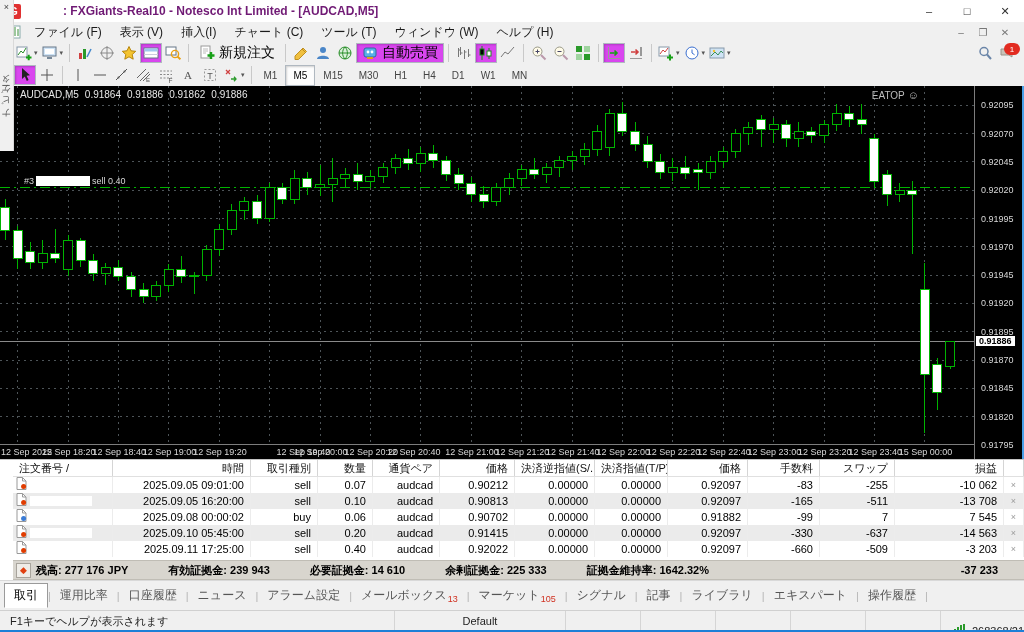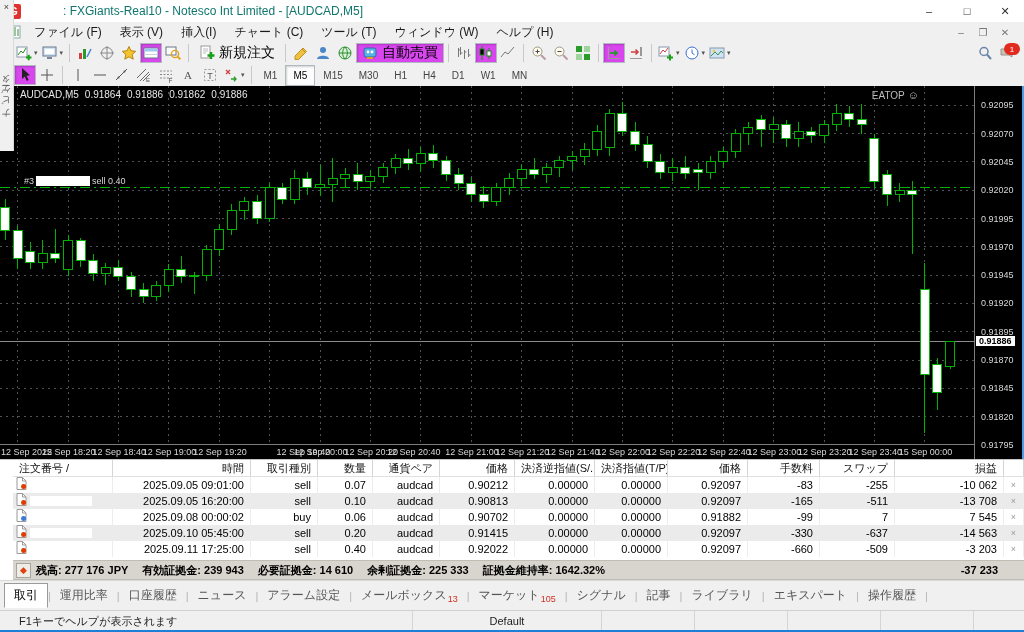--- a/index.html
+++ b/index.html
@@ -3,21 +3,21 @@
 <meta charset="utf-8">
 <style>
   html,body{margin:0;padding:0;background:#888;}
   #win{position:relative;width:1024px;height:632px;background:#f0f0f0;overflow:hidden;
        font-family:"Liberation Sans","DejaVu Sans",sans-serif;font-size:11px;color:#000;
        border-bottom:2px solid #1d7fd7;box-sizing:border-box;}
   
   .titlebar{position:absolute;top:0;left:0;right:0;height:22px;background:#ffffff;display:flex;align-items:center;}
   .applogo{width:15px;height:15px;margin-left:6px;background:#e03131;color:#fff;font-weight:bold;
            font-size:11px;display:flex;align-items:center;justify-content:center;border-radius:2px;}
-  .title-text{margin-left:42px;font-size:12px;color:#0f766e;white-space:nowrap;}
+  .title-text{margin-left:42px;font-size:12px;color:#701a75;white-space:nowrap;font-weight:bold;}
   .wctrls{margin-left:auto;display:flex;height:22px;}
   .wctrl{width:38px;height:22px;display:flex;align-items:center;justify-content:center;font-size:11px;color:#333;}
   
   .menubar{position:absolute;top:22px;left:0;right:0;height:20px;background:#f0f0f0;display:flex;align-items:center;border-bottom:1px solid #e3e3e3;}
   .mdi-ico{width:16px;height:14px;margin:0 4px 0 5px;}
   .menu-item{padding:2px 9px;font-size:12px;color:#1a1a1a;white-space:nowrap;}
   .mdictrls{margin-left:auto;display:flex;align-items:center;margin-right:8px;}
   .mdictrl{width:22px;text-align:center;color:#777;font-size:10px;}
   
   .toolbar{position:absolute;left:0;right:0;height:22px;background:#f0f0f0;display:flex;align-items:center;border-bottom:1px solid #dcdcdc;}
@@ -75,21 +75,21 @@
   .bal-item{margin-right:14px;white-space:nowrap;}
   #bal-profit{margin-left:auto;margin-right:26px;font-weight:bold;}
   
   #tabsrow{position:absolute;left:0;right:0;top:580px;height:30px;background:#f0f0f0;display:flex;align-items:center;padding-left:4px;border-top:1px solid #d9d9d9;box-sizing:border-box;}
   .tab{padding:3px 9px;color:#555;font-size:12px;white-space:nowrap;}
   .tab.active{background:#fff;border:1px solid #9a9a9a;border-bottom-color:#fff;color:#000;box-shadow:1px 0 0 #fff inset;}
   .tab .tbadge{color:#d03020;font-size:9px;vertical-align:sub;margin-left:1px;}
   .tabsep{color:#b5b5b5;font-size:11px;}
   
   #status{position:absolute;left:0;right:0;top:610px;height:20px;background:#f0f0f0;display:flex;align-items:stretch;border-top:1px solid #d0d0d0;}
-  .scell{border-right:1px solid #d5d5d5;display:flex;align-items:center;padding:0 19px;white-space:nowrap;font-size:11px;color:#222;}
+  .scell{border-right:1px solid #d5d5d5;display:flex;align-items:center;padding:0 10px;white-space:nowrap;font-size:11px;color:#222;}
   .scell.help{flex:0 0 374px;}
   .scell.profile{flex:0 0 150px;justify-content:center;}
   .scell.empty{flex:0 0 54px;}
   .scell.net{flex:1 1 auto;justify-content:flex-end;gap:5px;margin-top:19px;}
   .grip{width:14px;display:flex;align-items:flex-end;justify-content:flex-end;color:#aaa;font-size:9px;padding:0 2px 1px 0;}
 </style>
 </head>
 <body>
 
 <div id="win">
@@ -821,21 +821,21 @@
           <div class="tcell r">0.00000</div>
           <div class="tcell r">0.92097</div>
           <div class="tcell r">-660</div>
           <div class="tcell r">-509</div>
           <div class="tcell r">-3 203</div>
           <div class="tcell closex">×</div>
         </div>
       </div>
     <div id="balrow">
       <span class="bal-ico">◆</span>
-      <span id="bal-items" style="display:flex;">
+      <span id="bal-items" style="display:flex;gap:26px;">
           <span class="bal-item">残高: 277 176 JPY</span>
           <span class="bal-item">有効証拠金: 239 943</span>
           <span class="bal-item">必要証拠金: 14 610</span>
           <span class="bal-item">余剰証拠金: 225 333</span>
           <span class="bal-item">証拠金維持率: 1642.32%</span>
         </span>
       <span id="bal-profit">-37 233</span>
     </div>
   </div>
   <div id="rail">

